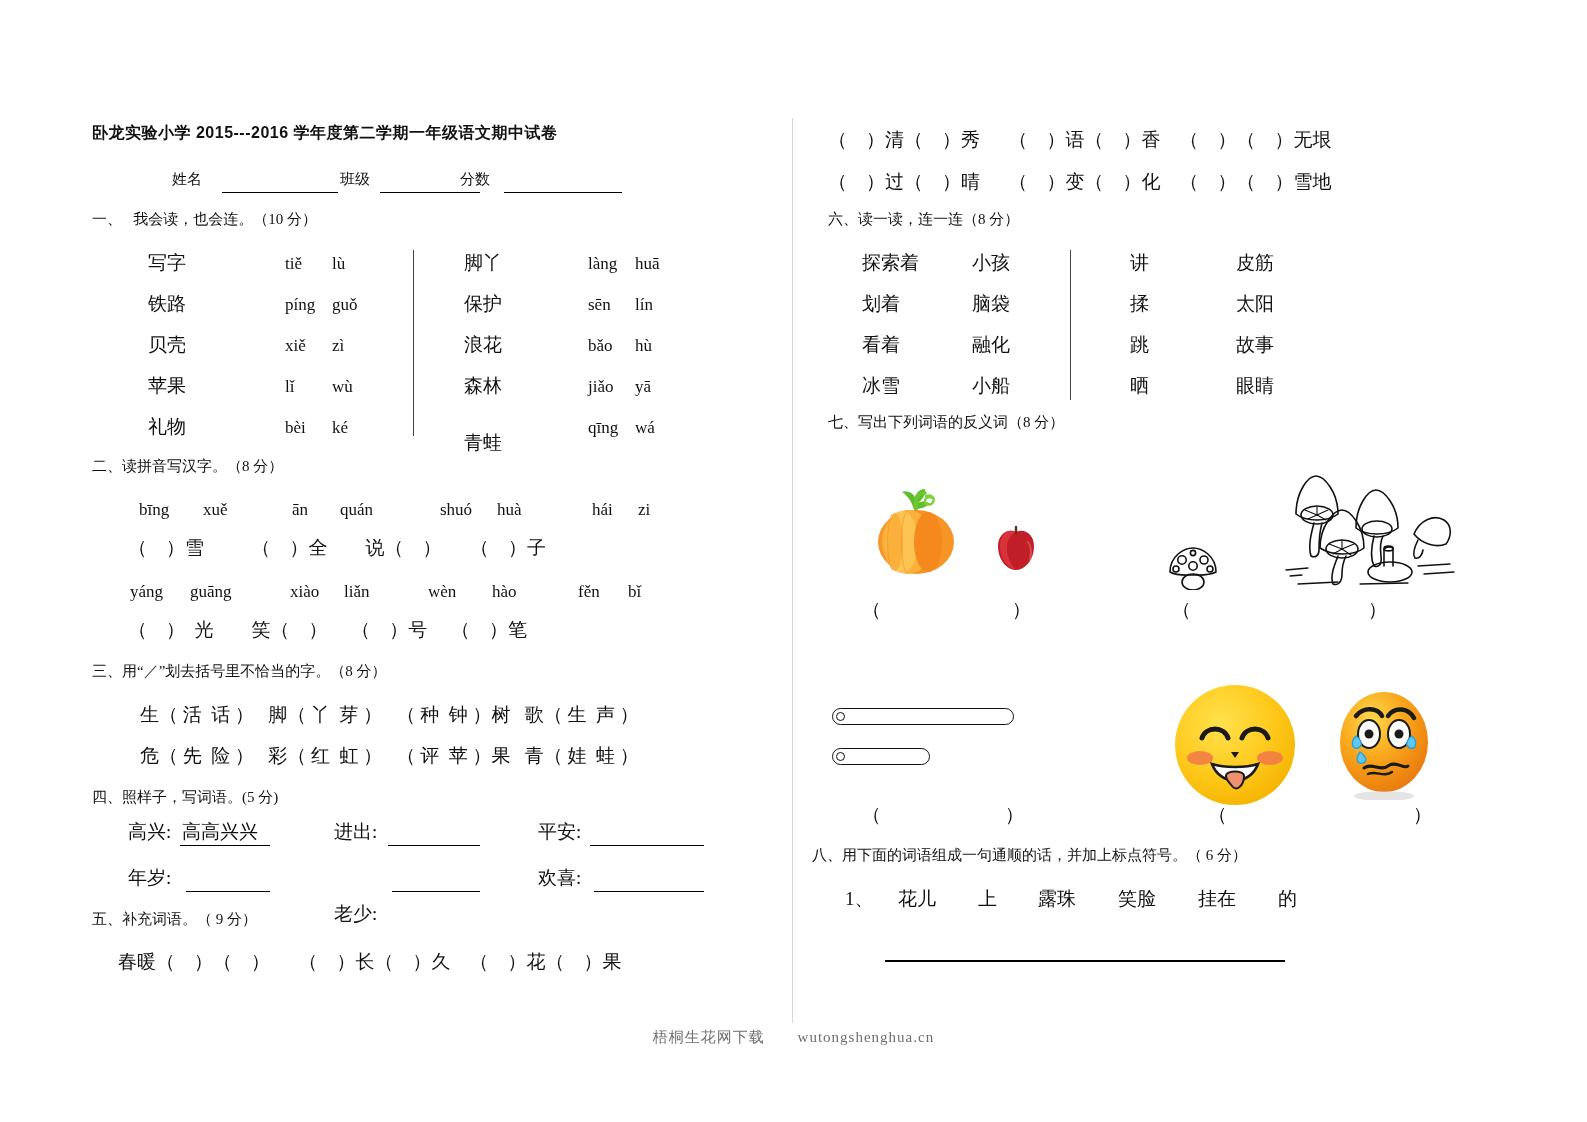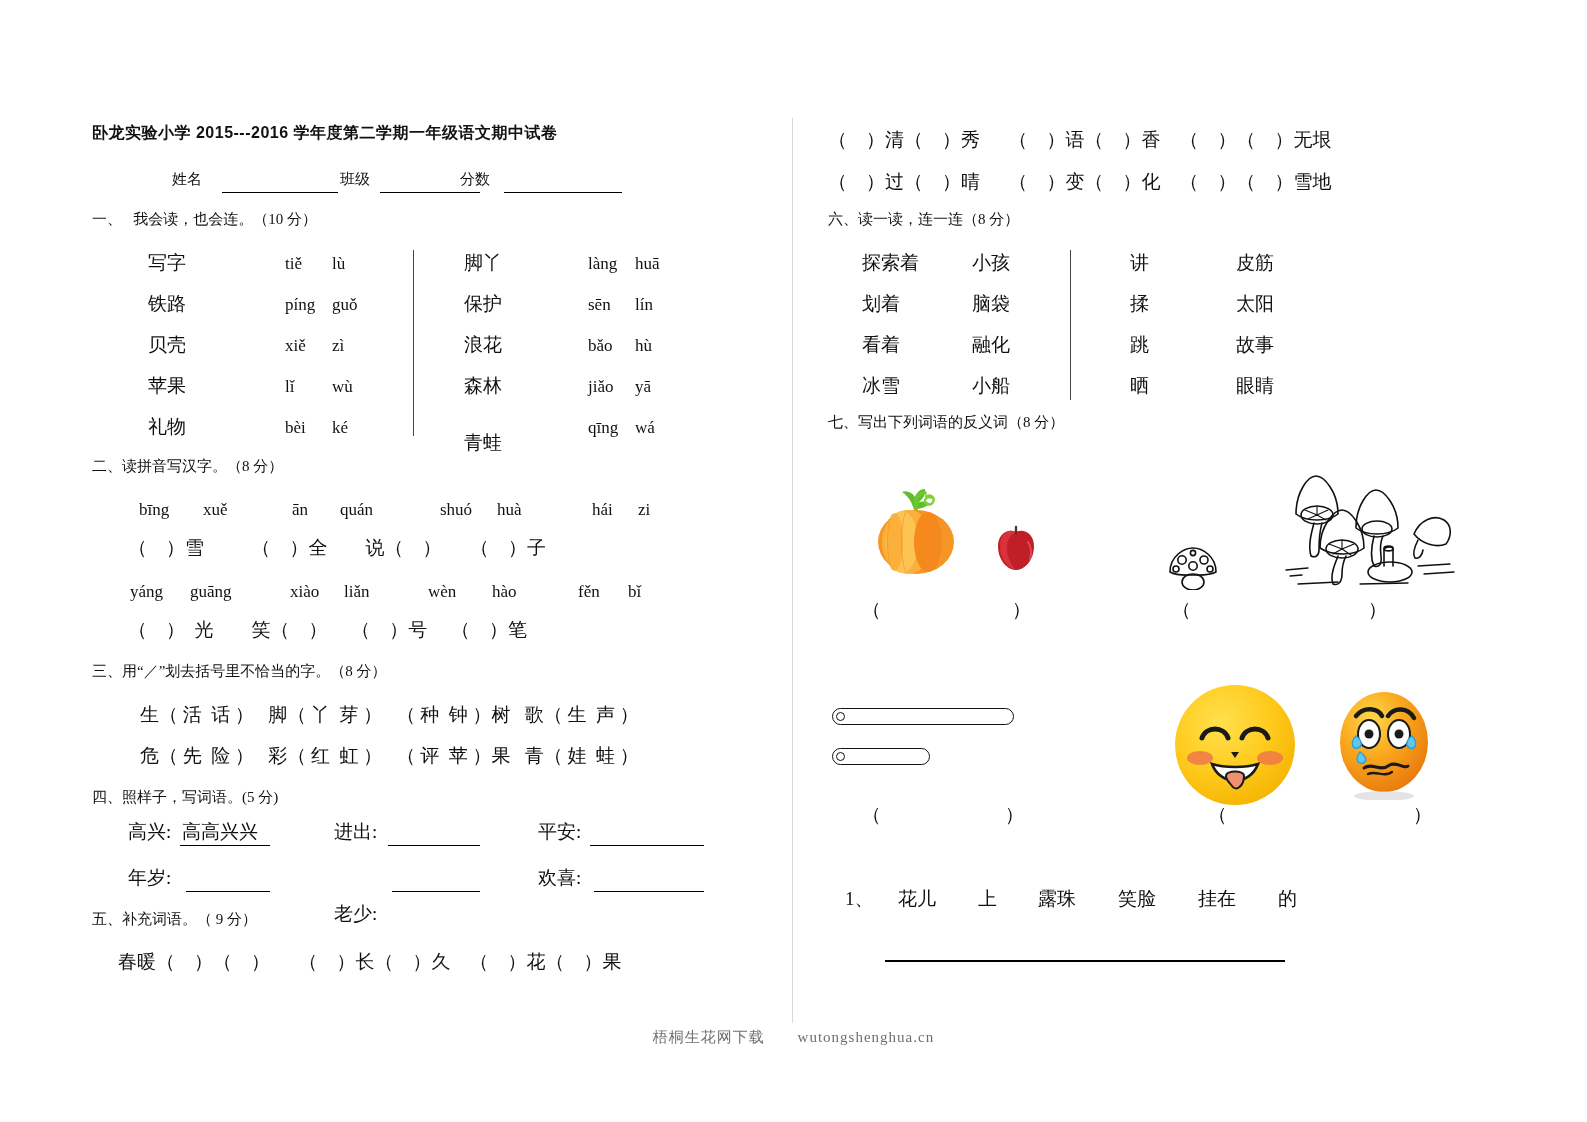--- a/index.html
+++ b/index.html
@@ -316,20 +316,21 @@
     <path d="M74 46 C80 52 78 60 72 58 C67 56 68 50 74 46 Z" fill="#5fc8f0" stroke="#2e9fd4" stroke-width="1.4"></path>
     <path d="M26 78 C34 72 42 82 50 76 C58 70 66 80 70 76" stroke="#1a1a1a" stroke-width="3" fill="none" stroke-linecap="round"></path>
     <path d="M30 84 C38 80 46 88 54 82" stroke="#1a1a1a" stroke-width="2.4" fill="none" stroke-linecap="round"></path>
   </svg>
 
   <div class="t body-txt" style="left:862px;top:805px;">（</div>
   <div class="t body-txt" style="left:1005px;top:805px;">）</div>
   <div class="t body-txt" style="left:1208px;top:805px;">（</div>
   <div class="t body-txt" style="left:1413px;top:805px;">）</div>
 
+  <div class="t hdr" style="left:812px;top:848px;">八、用下面的词语组成一句通顺的话，并加上标点符号。（ 6 分）</div>
 
   <div class="t body-txt" style="left:845px;top:889px;">1、</div>
   <div class="t body-txt" style="left:898px;top:889px;">花儿</div>
   <div class="t body-txt" style="left:978px;top:889px;">上</div>
   <div class="t body-txt" style="left:1038px;top:889px;">露珠</div>
   <div class="t body-txt" style="left:1118px;top:889px;">笑脸</div>
   <div class="t body-txt" style="left:1198px;top:889px;">挂在</div>
   <div class="t body-txt" style="left:1278px;top:889px;">的</div>
 
   <div class="rule" style="left:885px;top:960px;width:400px;height:1.8px;"></div>

